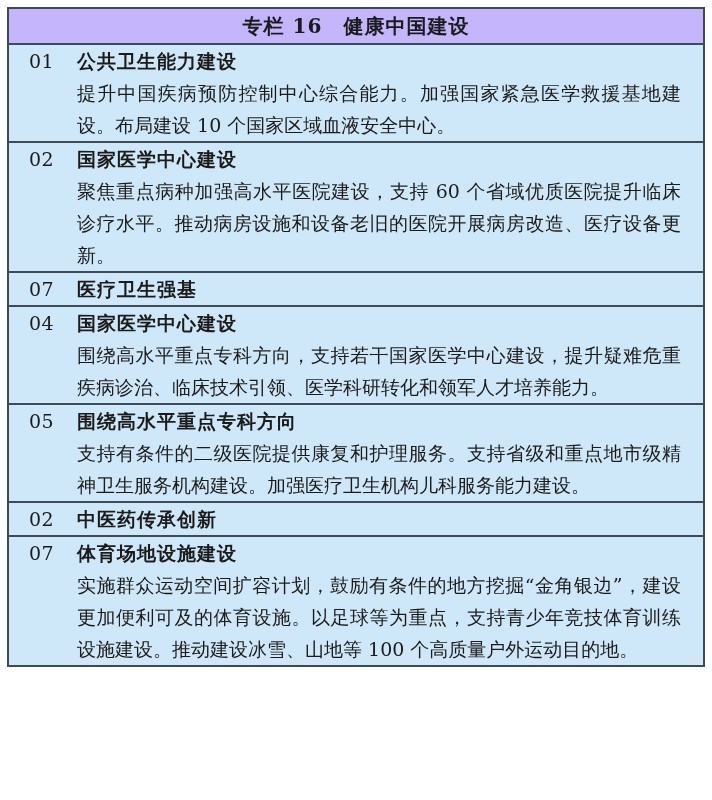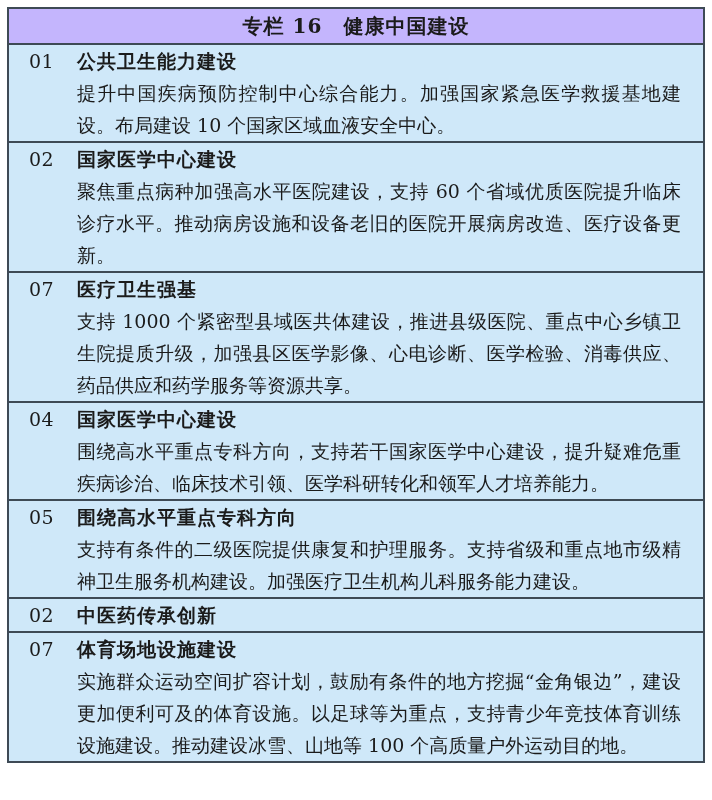--- a/index.html
+++ b/index.html
@@ -89,21 +89,20 @@
         <span class="sec-title">国家医学中心建设</span>
       </div>
       <p class="sec-body">聚焦重点病种加强高水平医院建设，支持 60 个省域优质医院提升临床诊疗水平。推动病房设施和设备老旧的医院开展病房改造、医疗设备更新。</p>
     </div>
 
     <div class="section">
       <div class="sec-header">
         <span class="num">07</span>
         <span class="sec-title">医疗卫生强基</span>
       </div>
-      <p class="sec-body">支持 1000 个紧密型县域医共体建设，推进县级医院、重点中心乡镇卫生院提质升级，加强县区医学影像、心电诊断、医学检验、消毒供应、药品供应和药学服务等资源共享。</p>
     </div>
 
     <div class="section">
       <div class="sec-header">
         <span class="num">04</span>
         <span class="sec-title">国家医学中心建设</span>
       </div>
       <p class="sec-body">围绕高水平重点专科方向，支持若干国家医学中心建设，提升疑难危重疾病诊治、临床技术引领、医学科研转化和领军人才培养能力。</p>
     </div>
 

